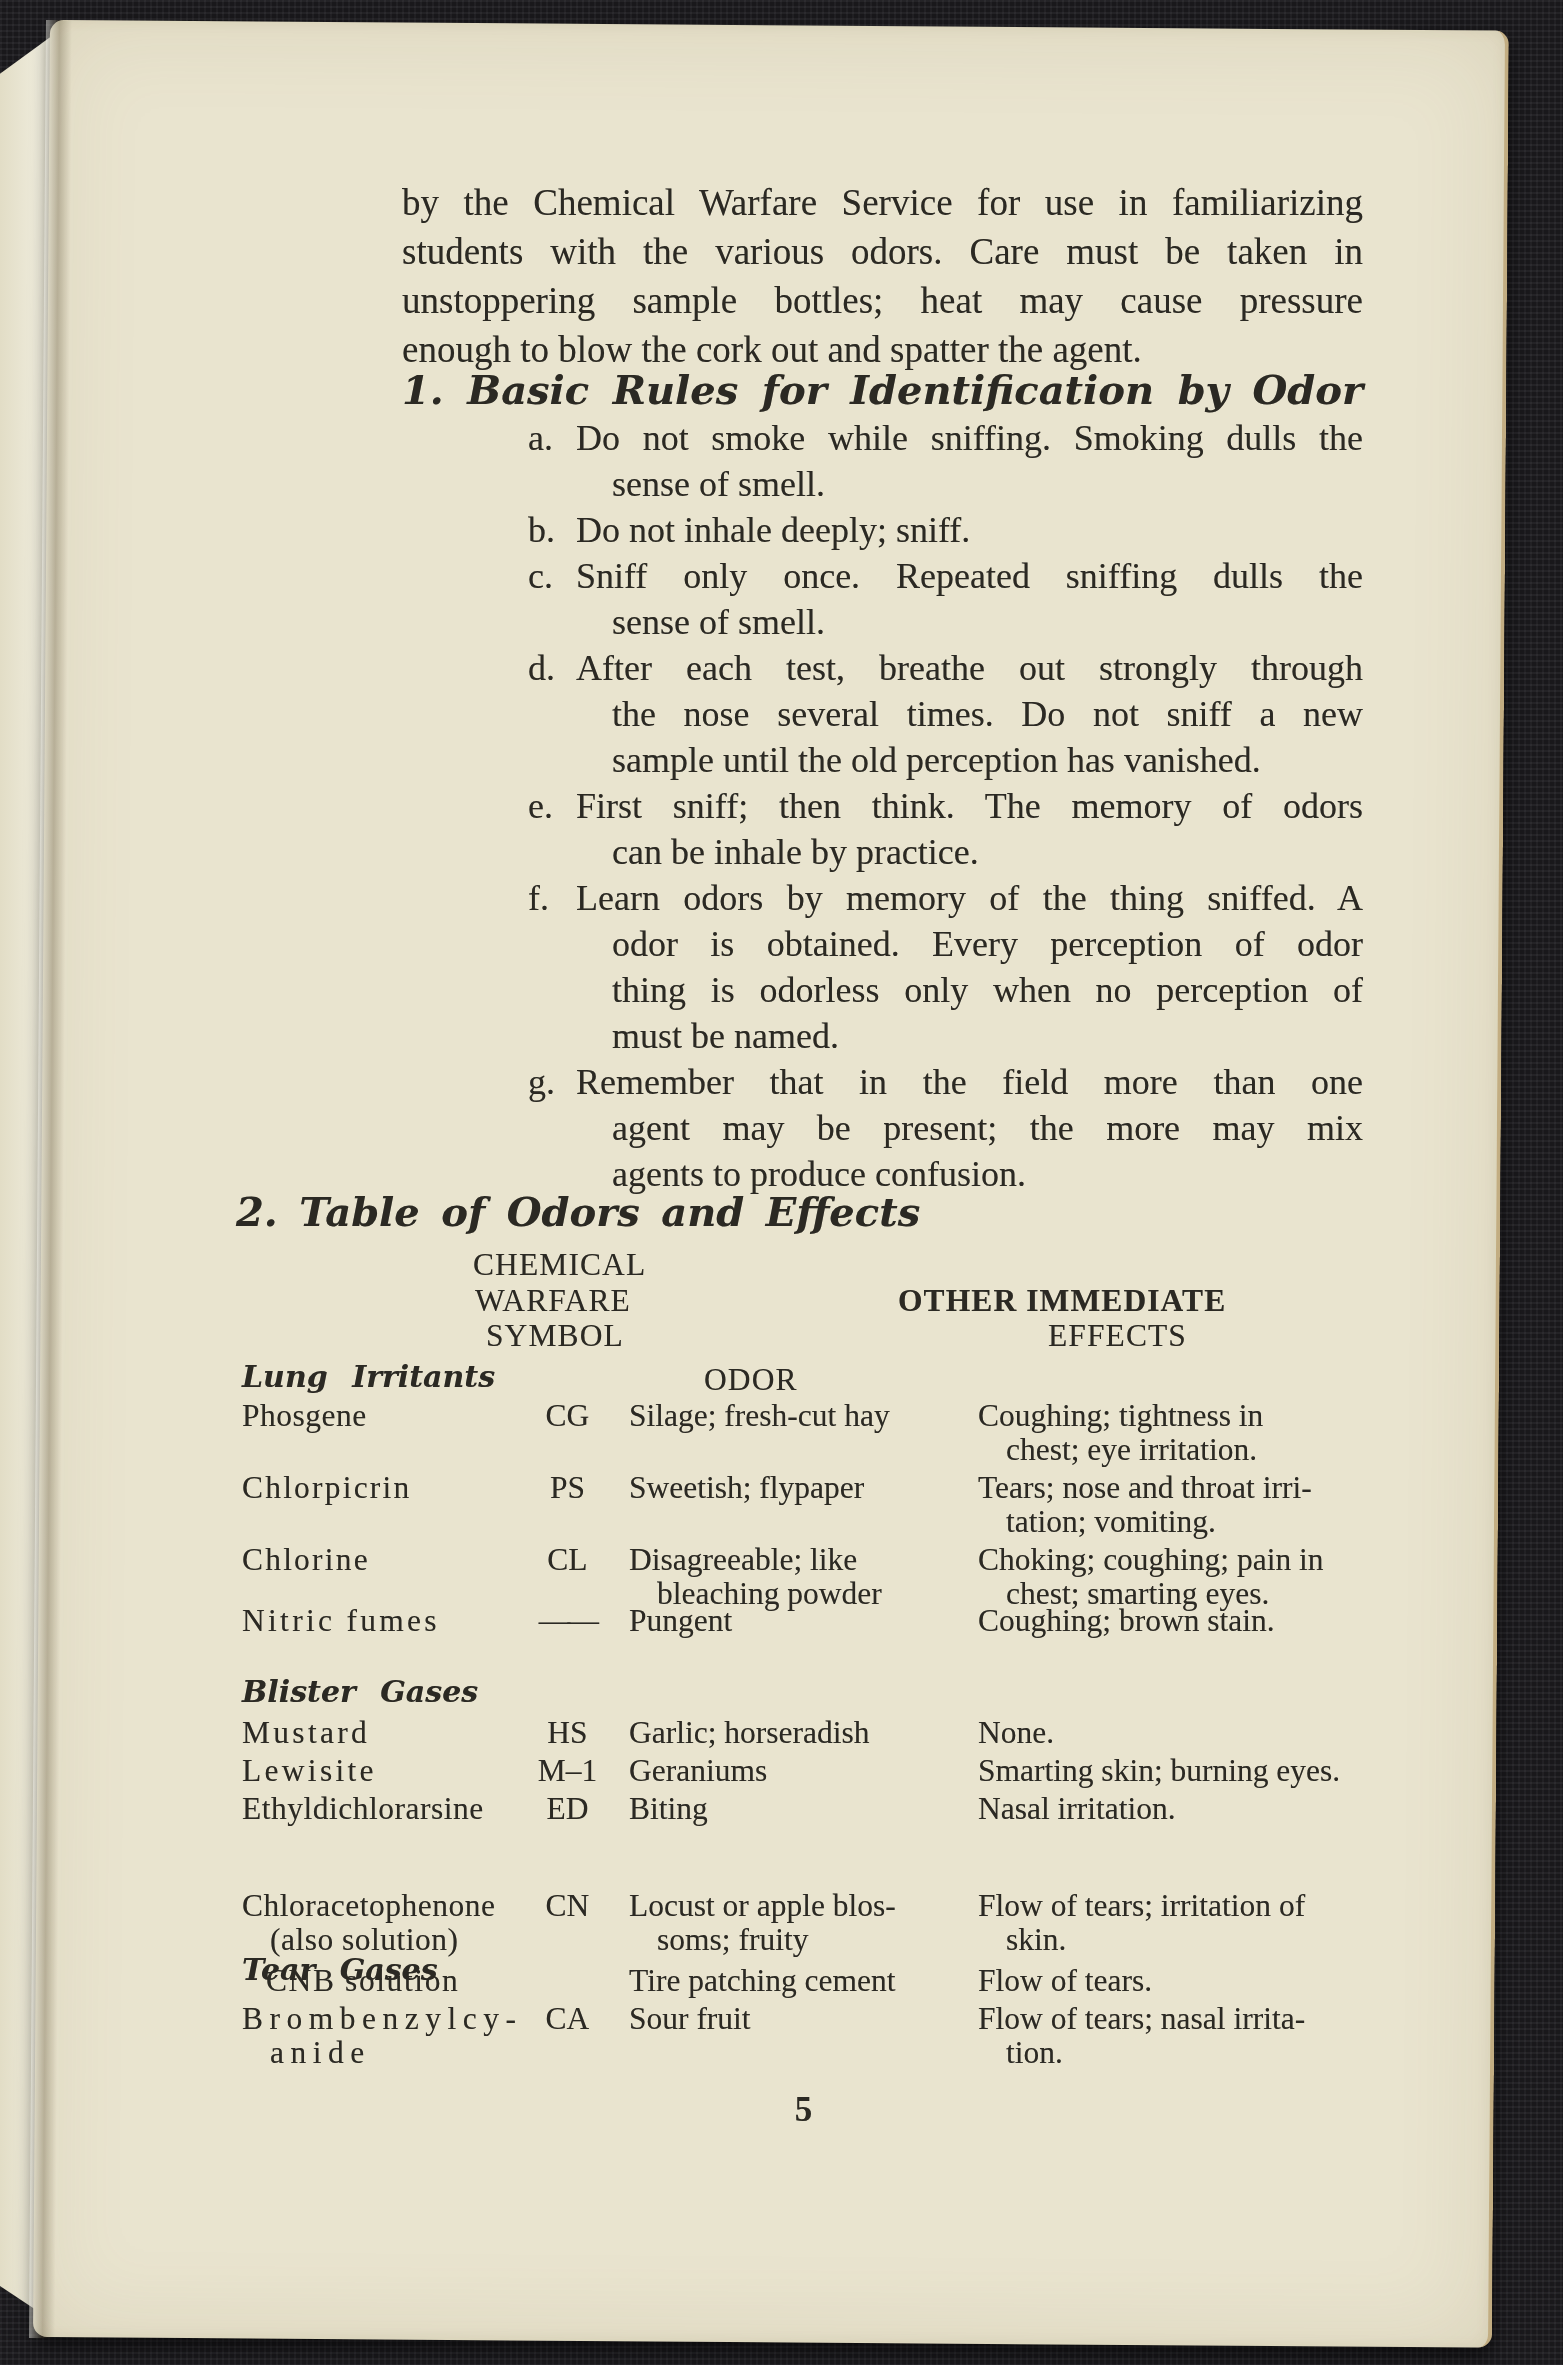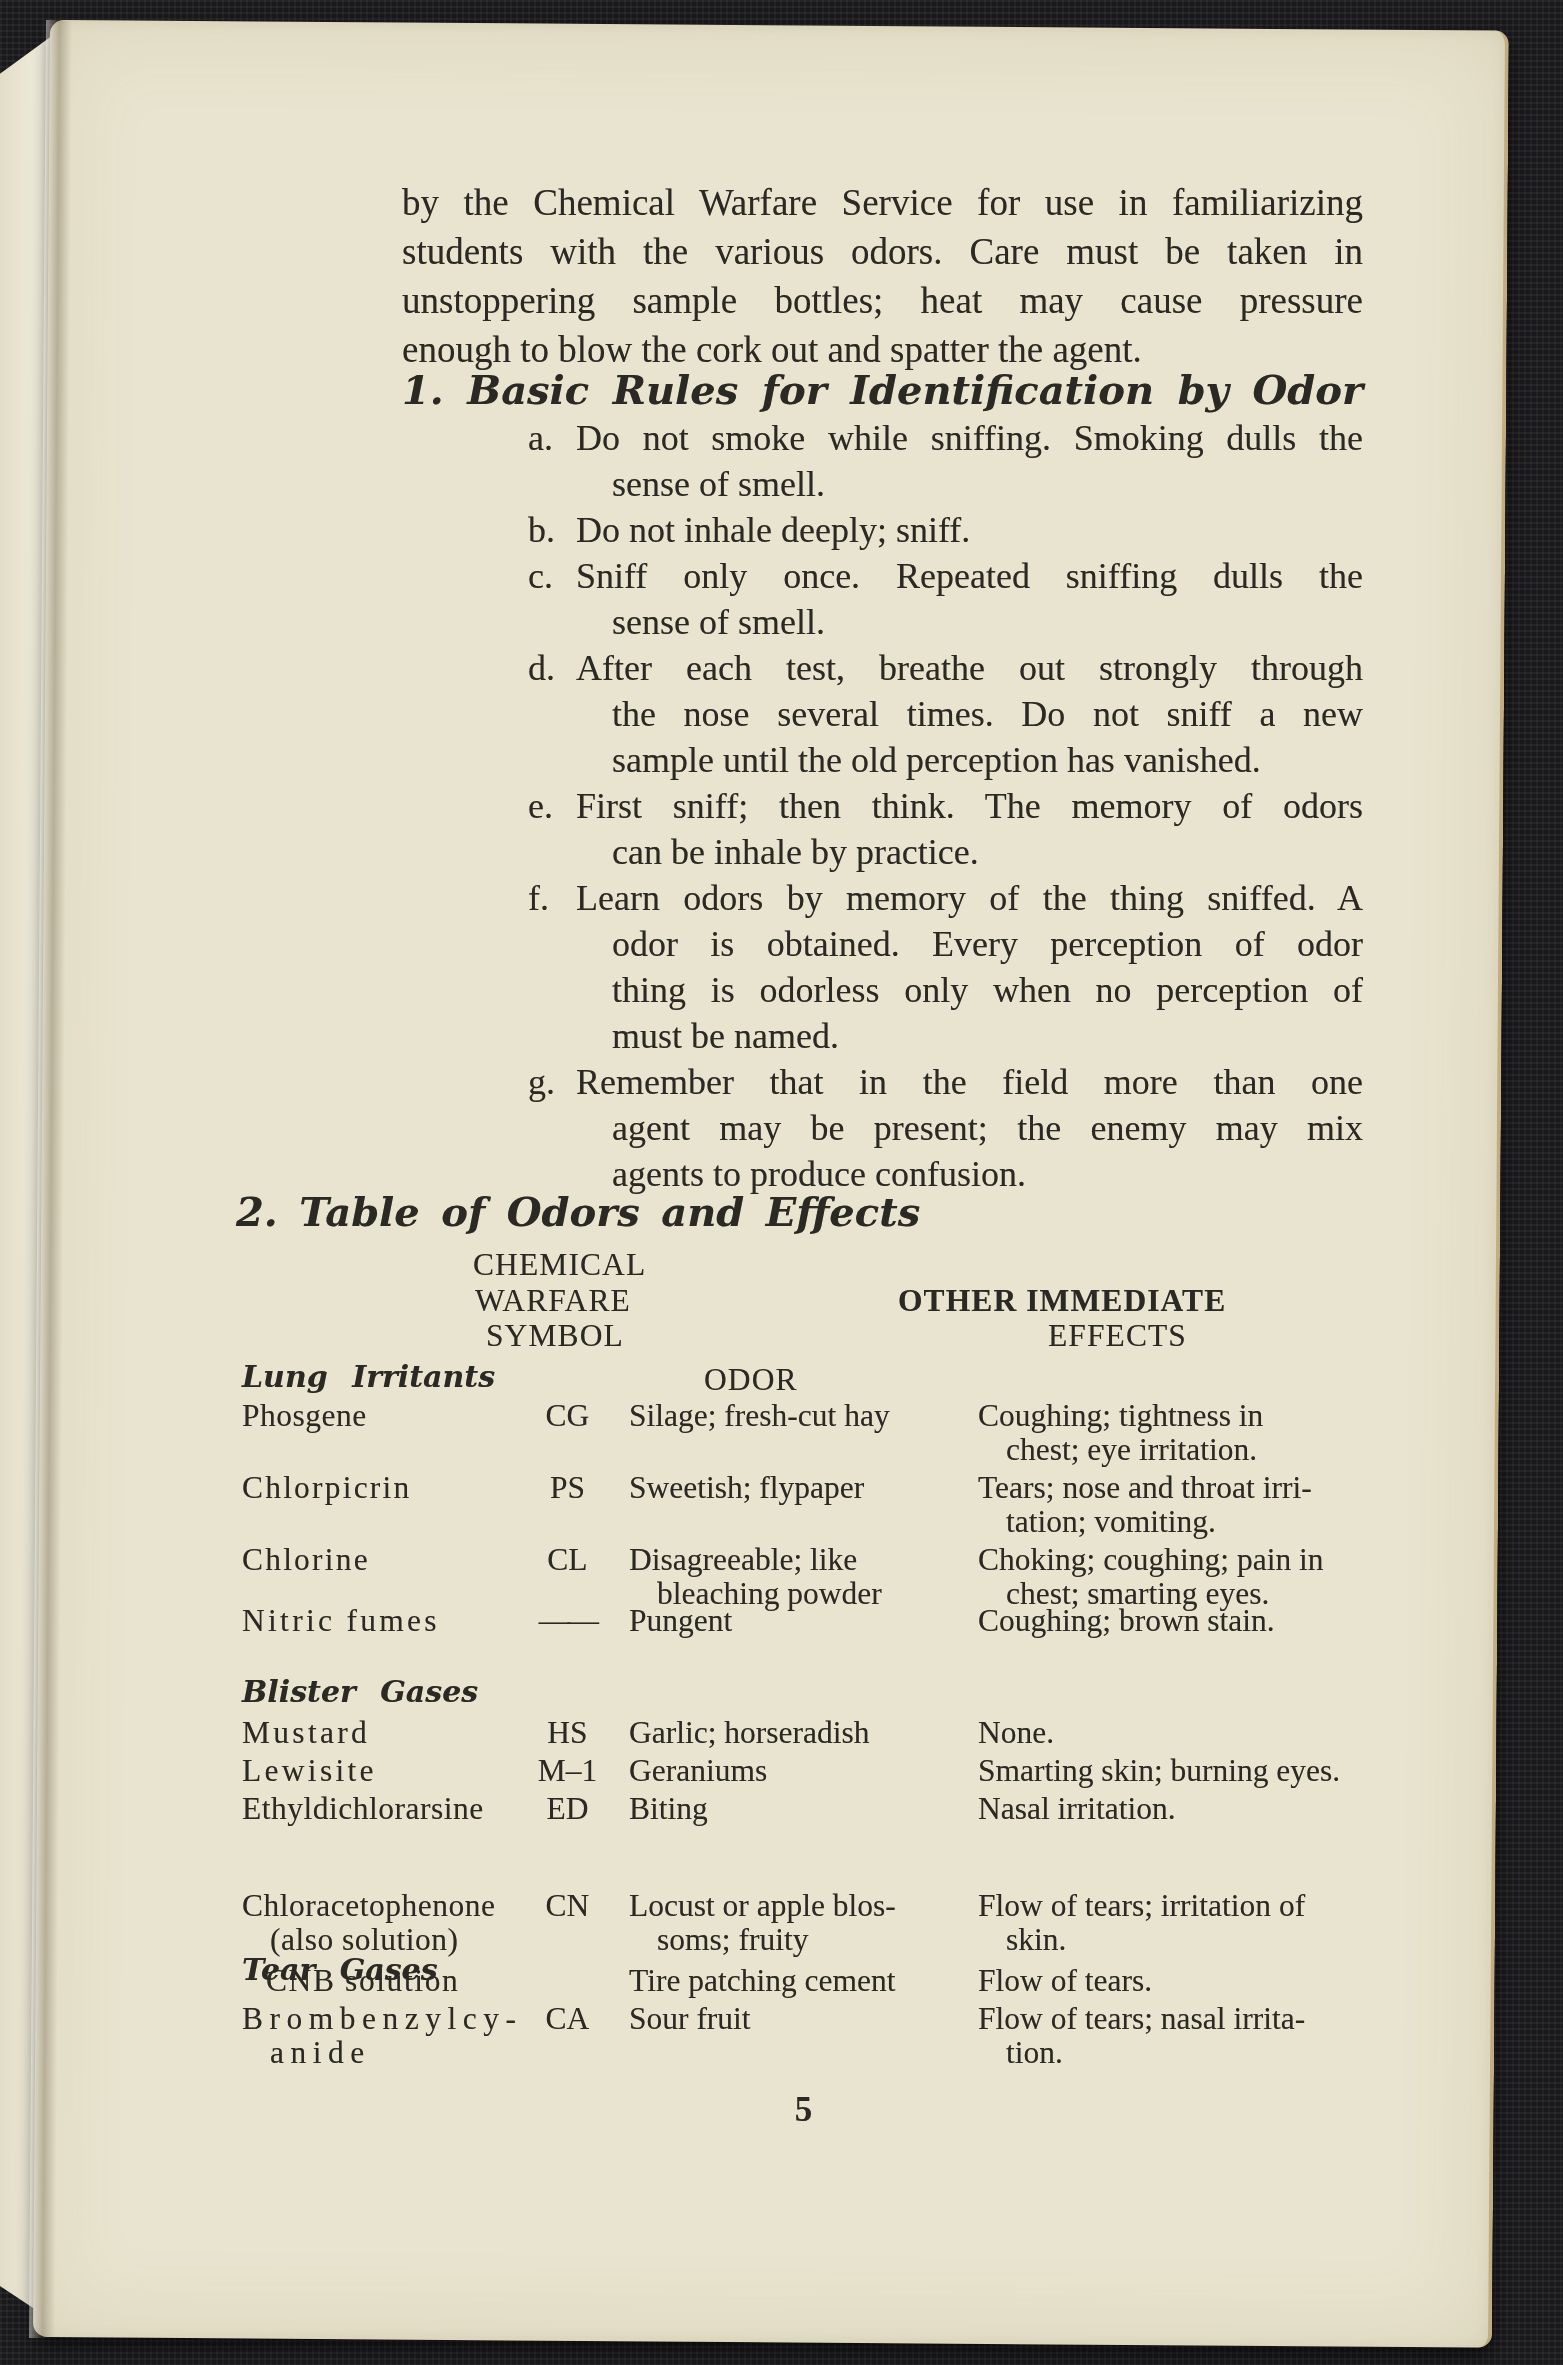--- a/index.html
+++ b/index.html
@@ -102,21 +102,21 @@
         <div class="rule-item">
           <div class="rule-label">f.</div>
           <div class="ln jl">Learn odors by memory of the thing sniffed. A</div>
           <div class="ln cont jl">odor is obtained. Every perception of odor</div>
           <div class="ln cont jl">thing is odorless only when no perception of</div>
           <div class="ln cont">must be named.</div>
         </div>
         <div class="rule-item">
           <div class="rule-label">g.</div>
           <div class="ln jl">Remember that in the field more than one</div>
-          <div class="ln cont jl">agent may be present; the enemy may mix</div>
+          <div class="ln cont jl">agent may be present; the more may mix</div>
           <div class="ln cont">agents to produce confusion.</div>
         </div>
       </div>
 
     <div class="abs h2 bi">2. Table of Odors and Effects</div>
     <div class="abs colheads">
         <div class="abs ch" style="left: 473px; top: 1247px;">CHEMICAL</div>
         <div class="abs ch" style="left: 475px; top: 1283px;">WARFARE</div>
         <div class="abs ch" style="left: 486px; top: 1318px;">SYMBOL</div>
         <div class="abs ch" style="left: 704px; top: 1318px; margin-top: 44px;">ODOR</div>

